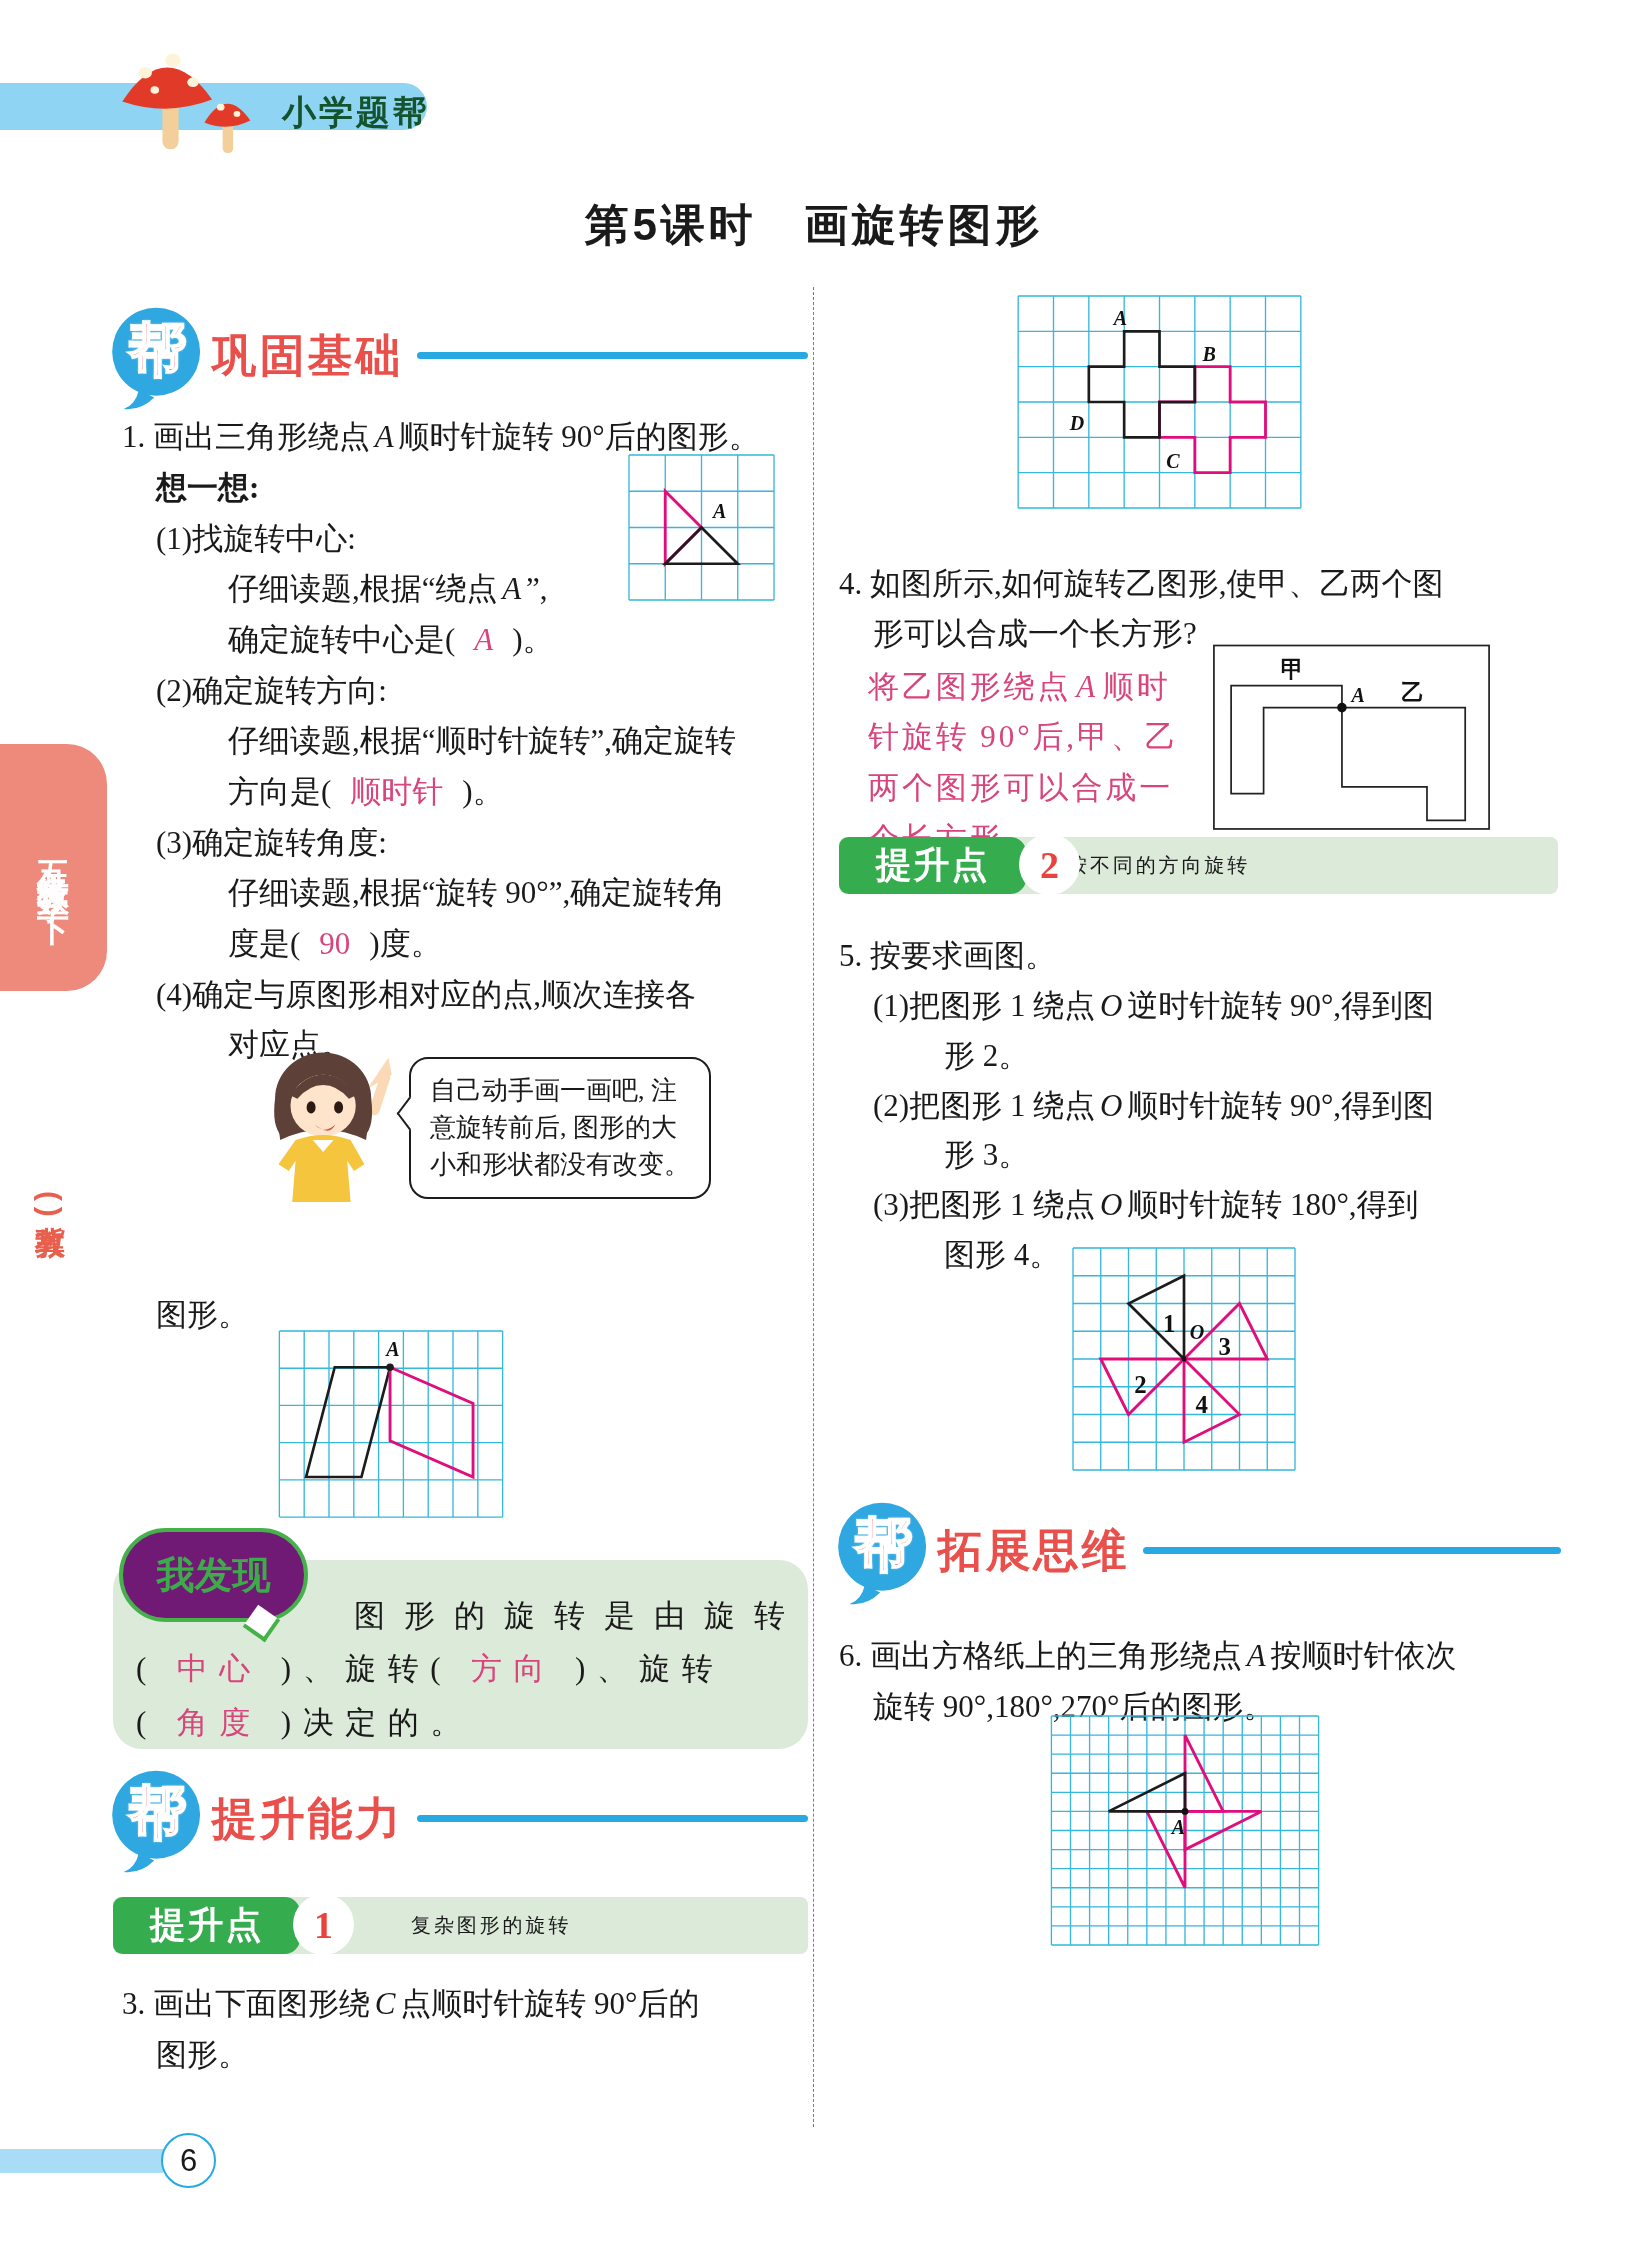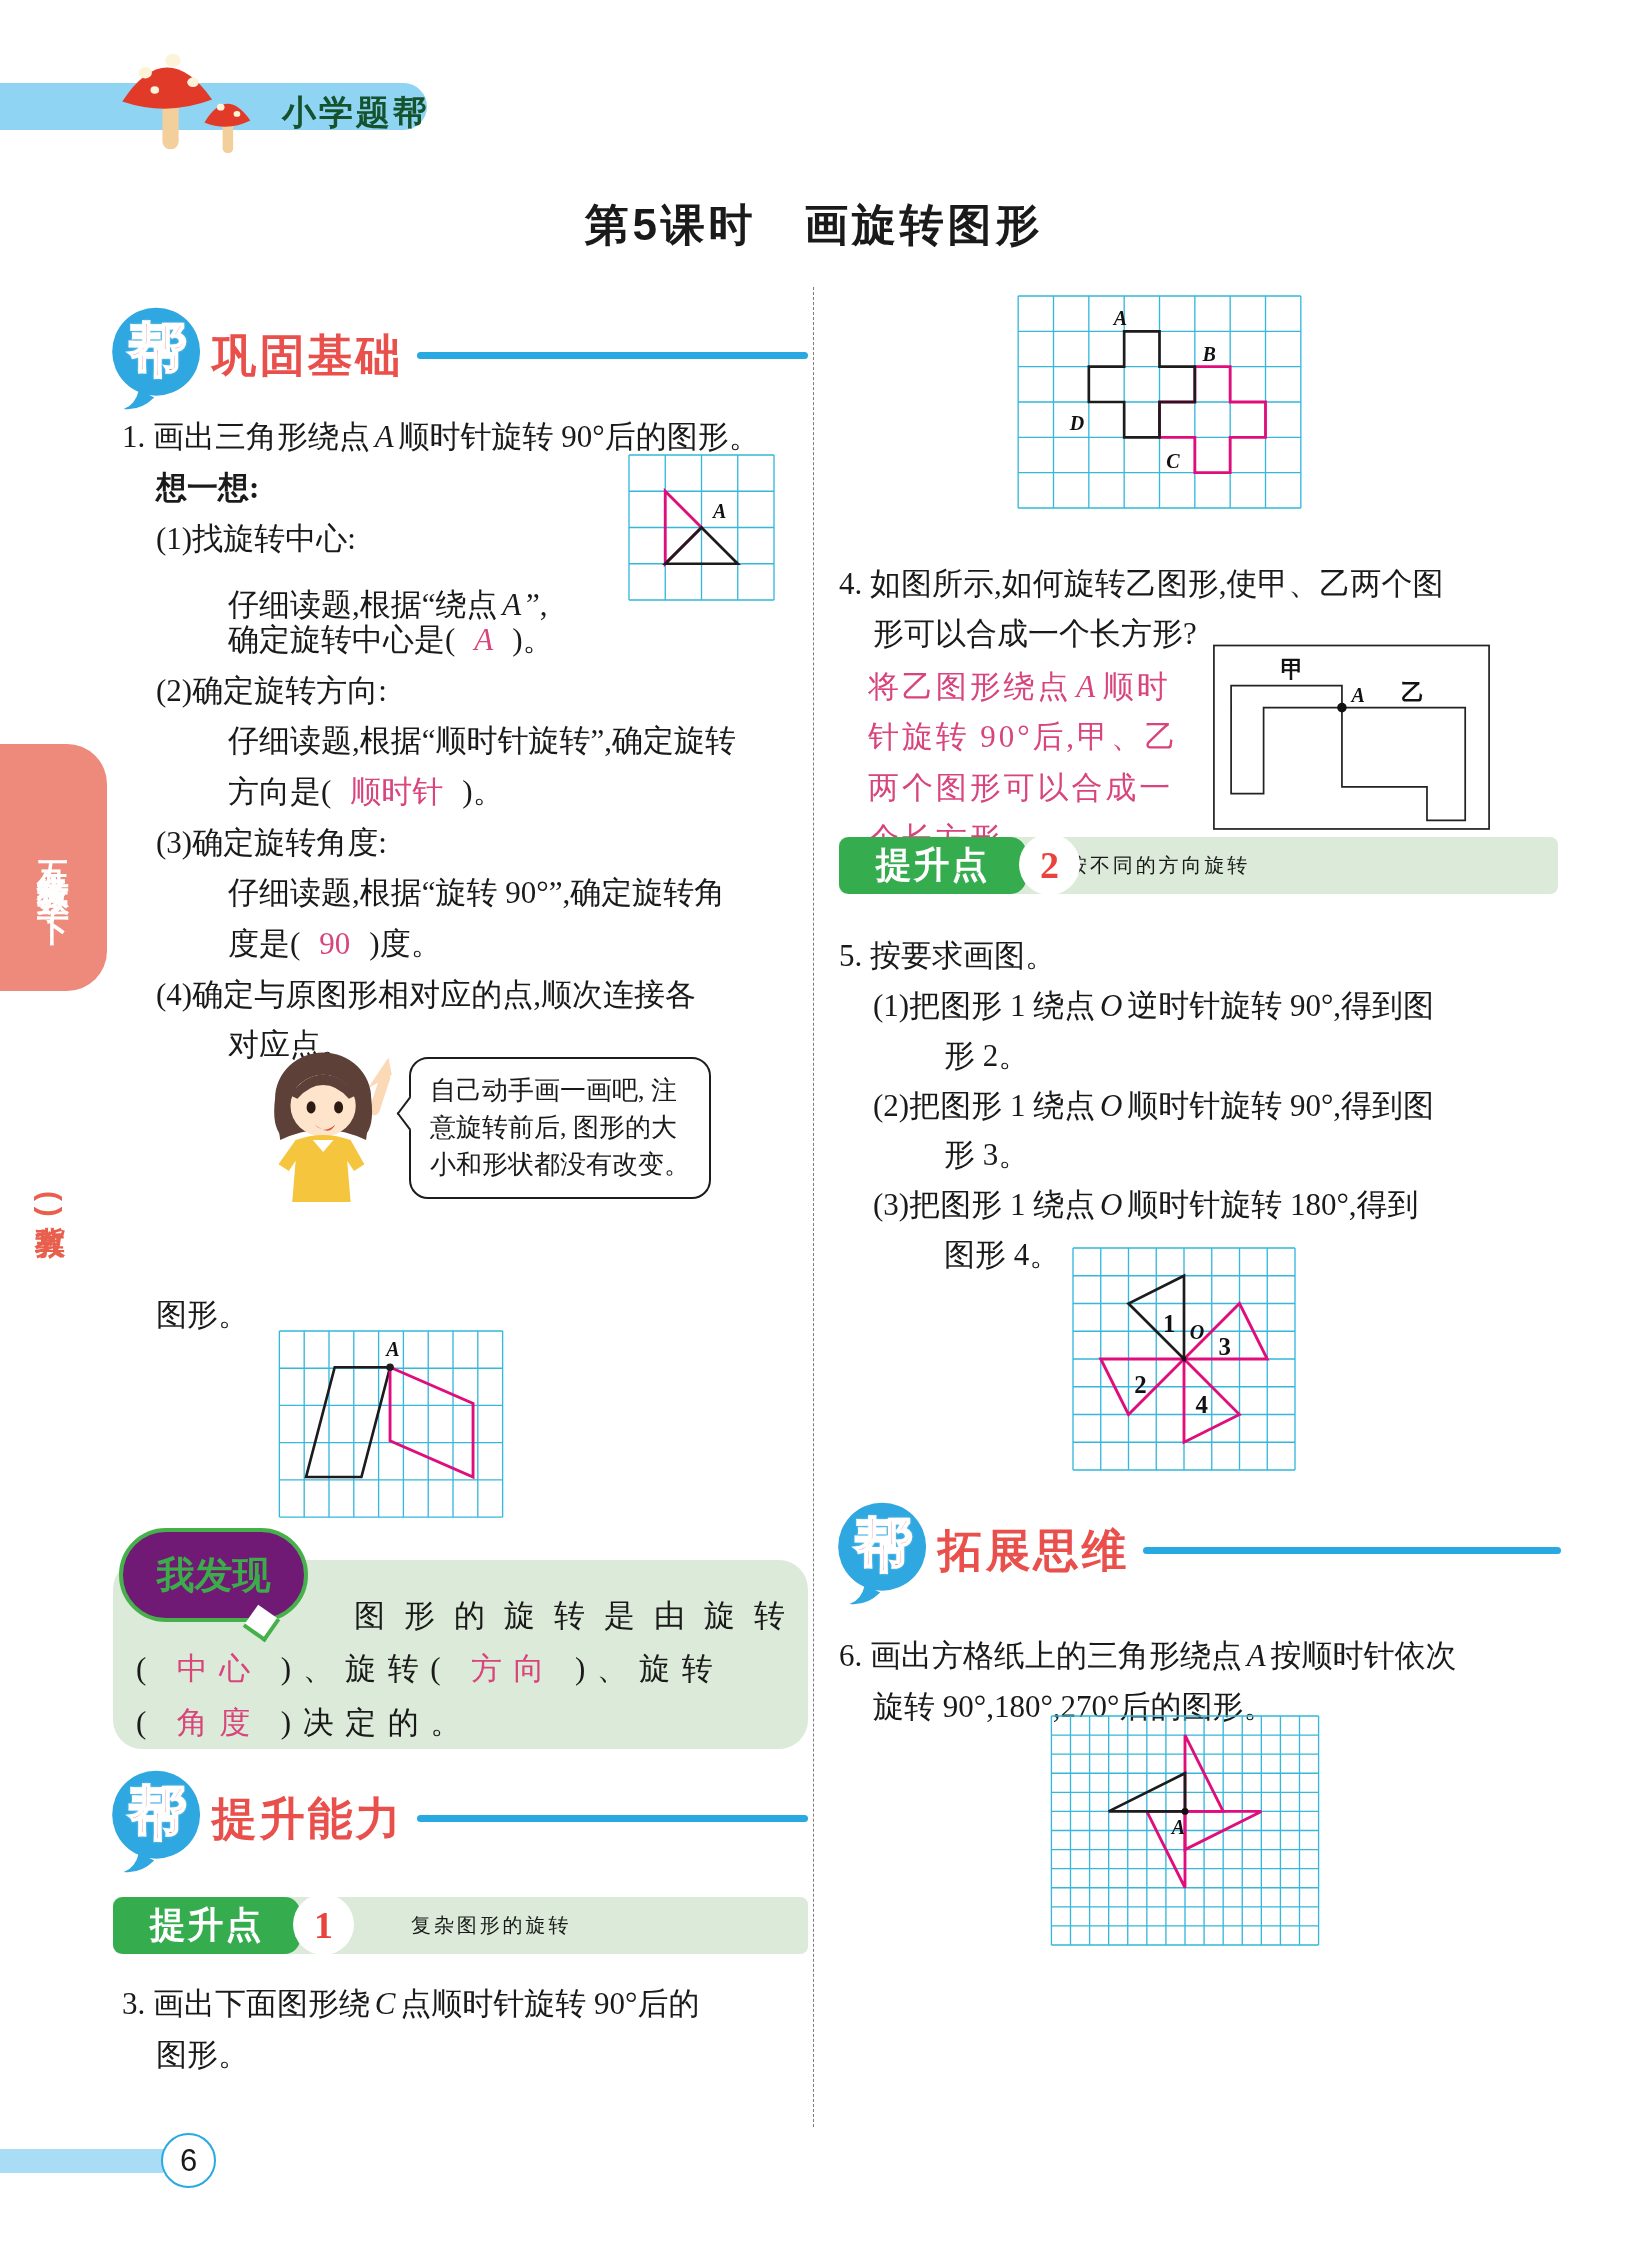--- a/index.html
+++ b/index.html
@@ -112,21 +112,21 @@
       </svg>
       <span class="sec-badge">帮</span>
     </div>
     <span class="sec-title">巩固基础</span>
     <div class="sec-rule"></div>
   </div>
 
   <div class="t" style="left:122px;top:404px"><span>1. 画出三角形绕点</span><i class="var">A</i><span>顺时针旋转 90°后的图形。</span></div>
   <div class="t bold" style="left:156px;top:455px">想一想:</div>
   <div class="t" style="left:156px;top:506px">(1)找旋转中心:</div>
-  <div class="t" style="left:228px;top:572px"><span>仔细读题,根据“绕点</span><i class="var">A</i><span>”,</span></div>
+  <div class="t" style="left:228px;top:556px"><span>仔细读题,根据“绕点</span><i class="var">A</i><span>”,</span></div>
   <div class="t" style="left:228px;top:607px"><span>确定旋转中心是(</span><i class="var blank">A</i><span>)。</span></div>
   <div class="t" style="left:156px;top:658px">(2)确定旋转方向:</div>
   <div class="t" style="left:228px;top:708px">仔细读题,根据“顺时针旋转”,确定旋转</div>
   <div class="t" style="left:228px;top:759px"><span>方向是(</span><span class="blank">顺时针</span><span>)。</span></div>
   <div class="t" style="left:156px;top:810px">(3)确定旋转角度:</div>
   <div class="t" style="left:228px;top:860px">仔细读题,根据“旋转 90°”,确定旋转角</div>
   <div class="t" style="left:228px;top:911px"><span>度是(</span><span class="blank">90</span><span>)度。</span></div>
   <div class="t" style="left:156px;top:962px">(4)确定与原图形相对应的点,顺次连接各</div>
   <div class="t" style="left:228px;top:1012px">对应点。</div>
 

